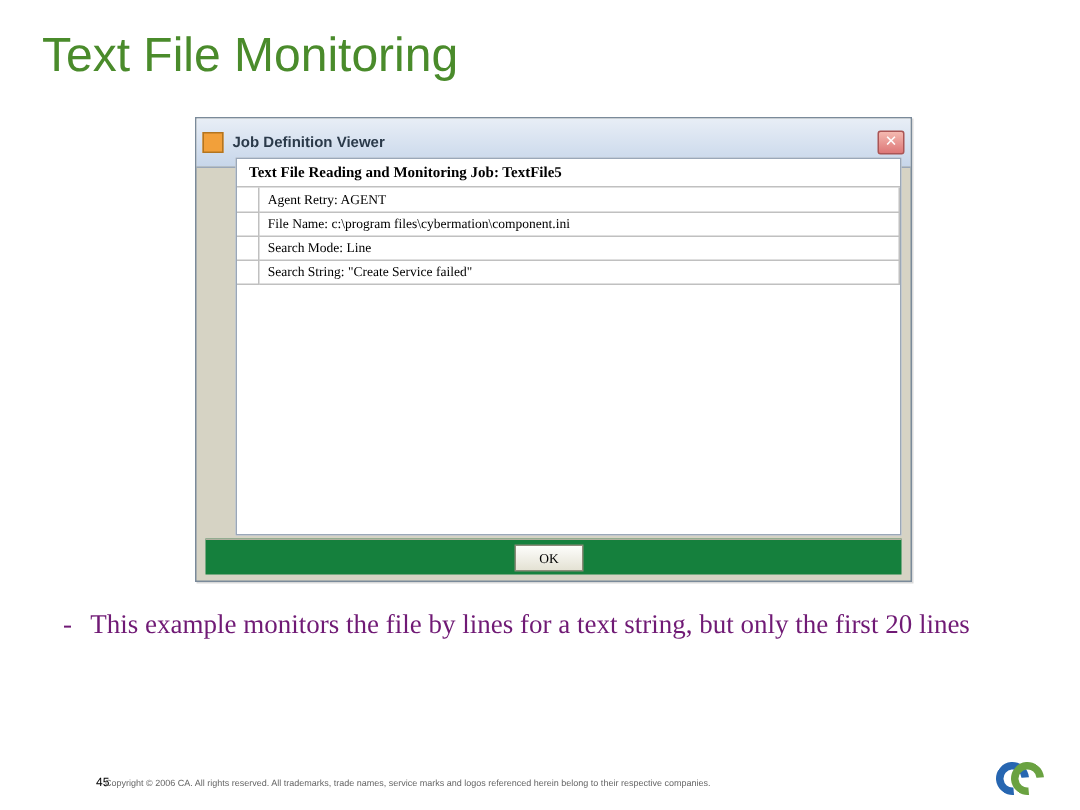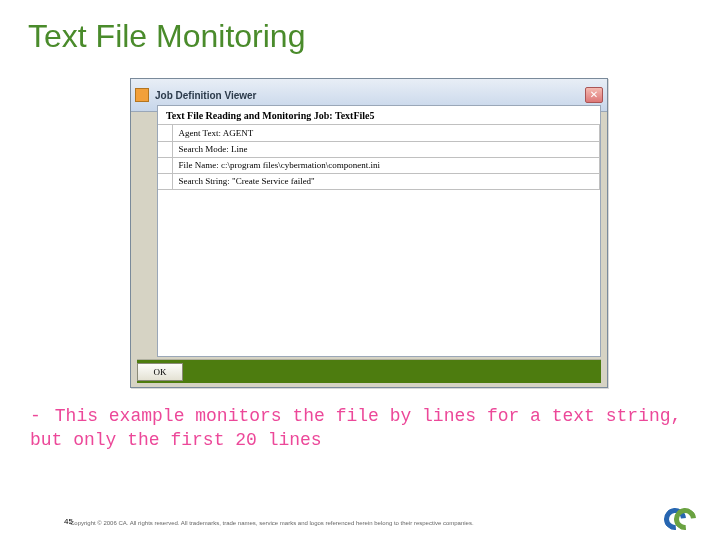--- a/index.html
+++ b/index.html
@@ -84,46 +84,46 @@
     border: 1px solid #c0c0c0;
     border-top: none;
     padding: 2px 6px;
     height: 16px;
   }
   .prop-table td.indent { border-left: none; width: 14px; }
   .footer-bar {
     position: absolute;
     left: 6px; right: 6px; bottom: 4px;
     height: 24px;
-    background: #4d7c0f;
+    background: #15803d;
     display: flex;
-    justify-content: flex-start;
+    justify-content: center;
     align-items: center;
     border-top: 1px solid #b0b0a0;
     padding-right: 6px;
   }
   .ok-btn {
     width: 46px; height: 18px;
     background: linear-gradient(#fdfdfb, #e4e2d4);
     border: 1px solid #8a8a78;
     font-size: 9px;
     text-align: center;
     line-height: 16px;
     cursor: pointer;
     font-family: "Times New Roman", serif;
   }
   .caption {
     position: absolute;
-    left: 30px;
+    left: 42px;
     top: 404px;
     right: 30px;
     font-size: 18px;
-    color: #ec4899;
+    color: #701a75;
     line-height: 1.35;
-    font-family: Liberation Mono, monospace;
+    font-family: Liberation Serif, serif;
   }
   .caption .dash { display: inline-block; width: 14px; }
   .page-num {
     position: absolute;
     left: 28px;
     bottom: 14px;
     font-size: 8px;
     color: #000;
     margin-left: 36px;
   }
@@ -162,29 +162,29 @@
     <span class="app-icon"></span>
     <span class="title-text">Job Definition Viewer</span>
     <div class="close-btn">✕</div>
   </div>
   <div class="content-area">
     <div class="job-header">Text File Reading and Monitoring Job: TextFile5</div>
     <table class="prop-table">
       <tbody>
           <tr>
             <td class="indent"></td>
-            <td>Agent Text: AGENT</td>
+            <td>Agent Retry: AGENT</td>
           </tr>
       <tr>
             <td class="indent"></td>
+            <td>File Name: c:\program files\cybermation\component.ini</td>
+          </tr>
+      <tr>
+            <td class="indent"></td>
             <td>Search Mode: Line</td>
-          </tr>
-      <tr>
-            <td class="indent"></td>
-            <td>File Name: c:\program files\cybermation\component.ini</td>
           </tr>
       <tr>
             <td class="indent"></td>
             <td>Search String: "Create Service failed"</td>
           </tr>
     </tbody>
       </table>
   </div>
   <div class="footer-bar">
     <div class="ok-btn">OK</div>

